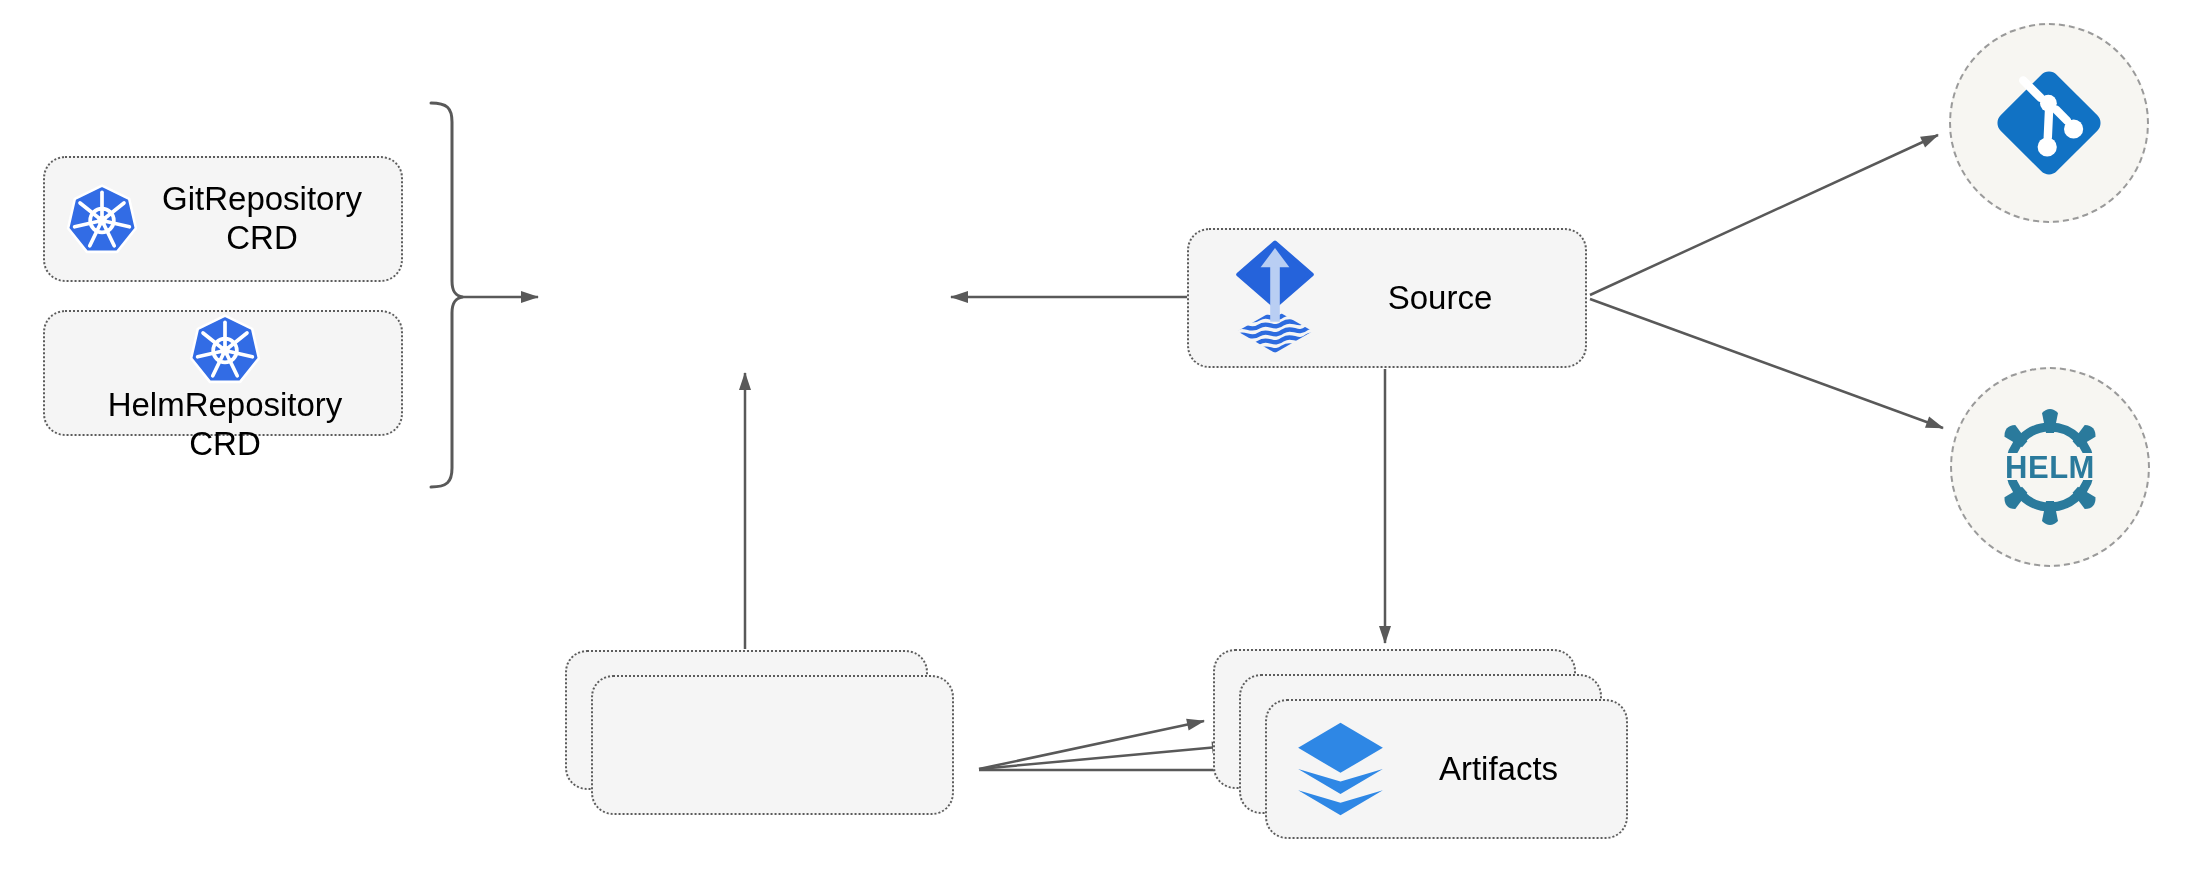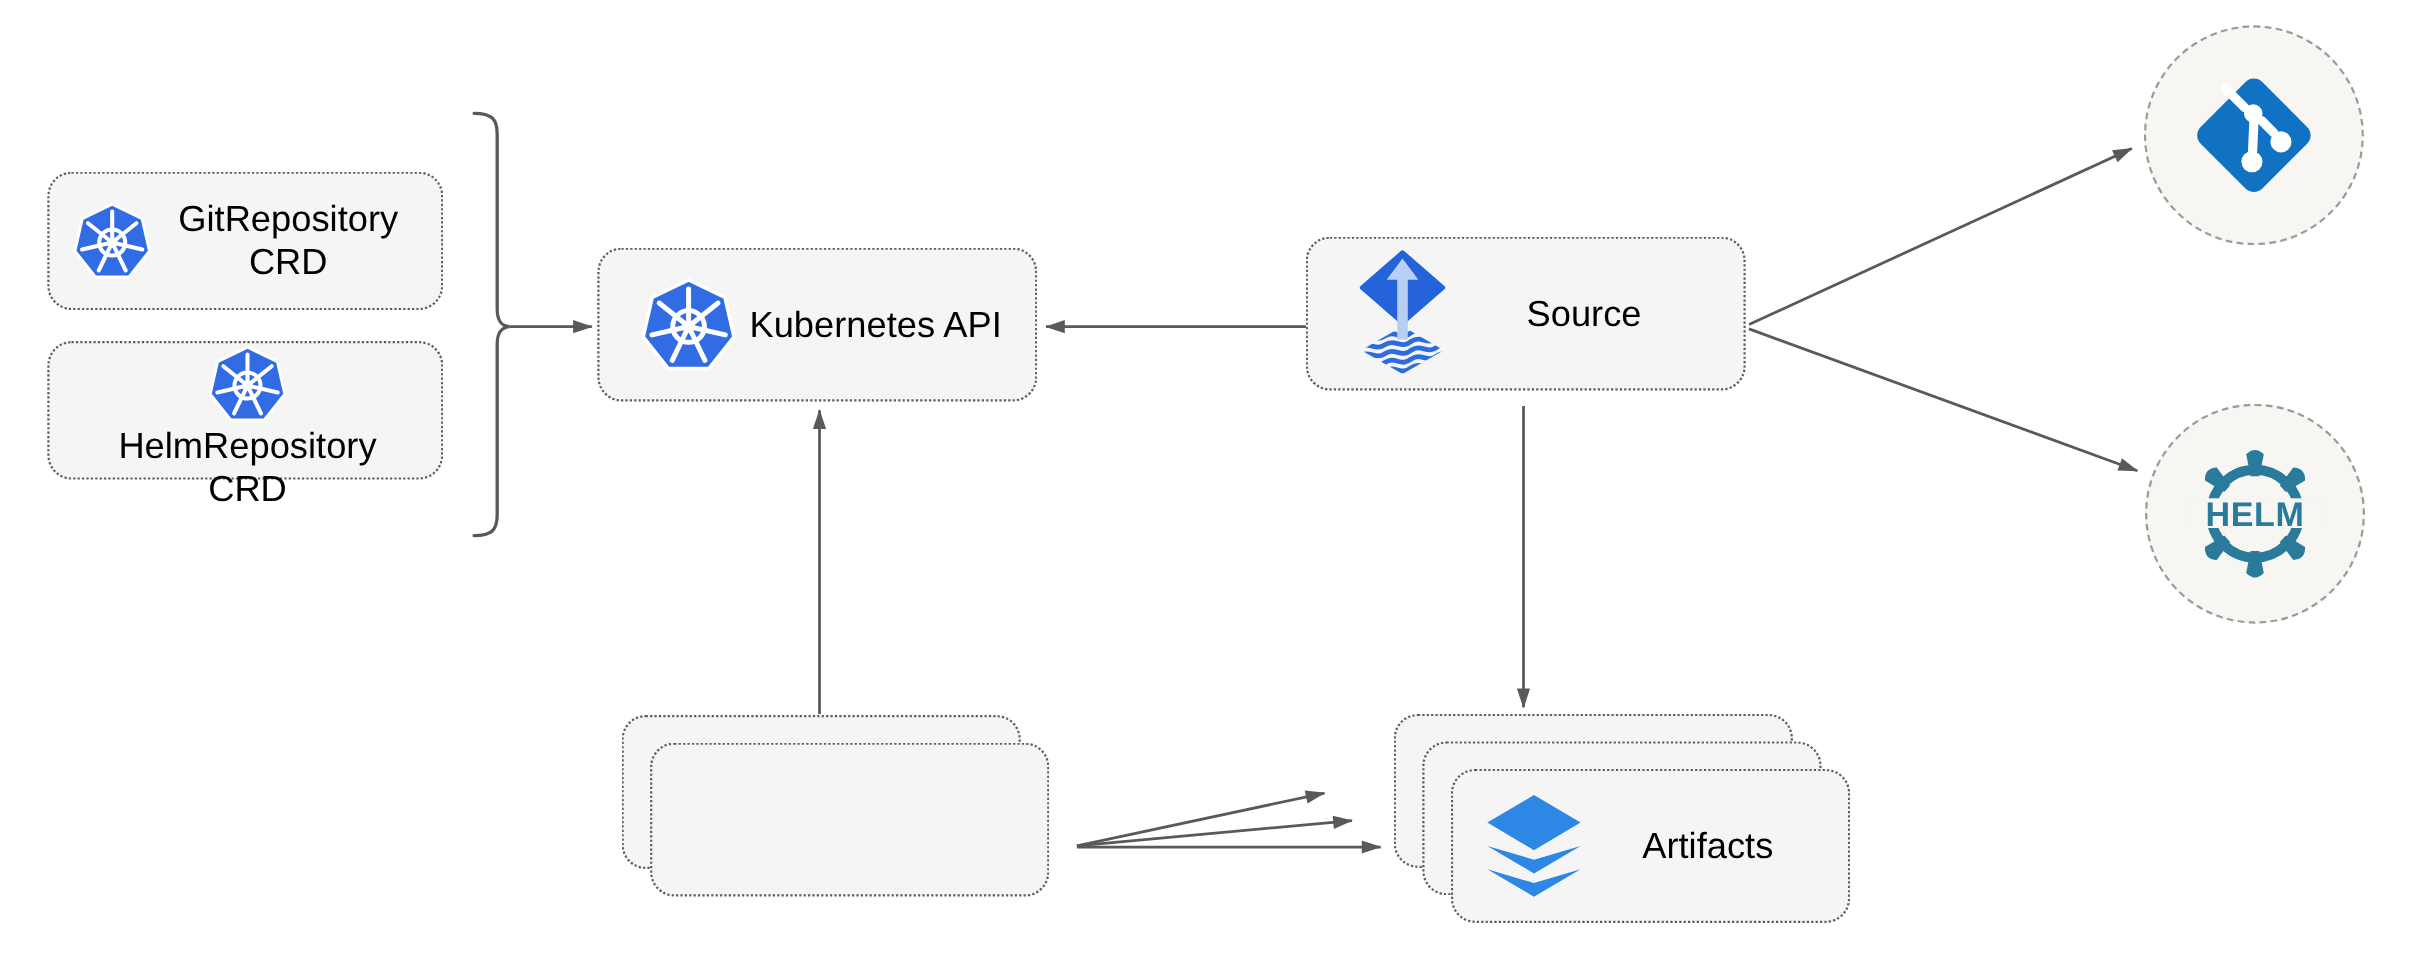--- a/index.html
+++ b/index.html
@@ -127,42 +127,36 @@
   <div class="node" style="left:43px;top:310px;width:360px;height:126px;padding:0 16px 0 20px;flex-direction:column;">
     <svg class="icon" width="74" height="74">
         <use href="#sym-k8s"></use>
       </svg>
     <div class="label">
       <div>HelmRepository</div>
       <div>CRD</div>
     </div>
   </div>
 
-  <div class="node" style="left:543px;top:225px;width:400px;height:140px;padding:0 20px 0 36px;">
-    <svg class="icon" width="90" height="90">
-        <use href="#sym-k8s"></use>
-      </svg>
-    <div class="label">Kubernetes API</div>
-  </div>
 
-  <div class="node" style="left:1187px;top:215px;width:400px;height:140px;padding:0 20px 0 46px;">
+  <div class="node" style="left:1187px;top:228px;width:400px;height:140px;padding:0 20px 0 46px;">
     <svg class="icon" width="80" height="117">
         <use href="#sym-flux"></use>
       </svg>
     <div class="label">
       <div>Source</div>
     </div>
   </div>
 
   <div class="stack" style="left:565px;top:650px;width:415px;height:190px;">
     <div class="card" style="left:0;top:0;width:363px;height:140px;"></div>
     <div class="card" style="left:26px;top:25px;width:363px;height:140px;"></div>
   </div>
 
-  <div class="stack" style="left:1267px;top:649px;width:415px;height:191px;">
+  <div class="stack" style="left:1213px;top:649px;width:415px;height:191px;">
     <div class="card" style="left:0;top:0;width:363px;height:140px;"></div>
     <div class="card" style="left:26px;top:25px;width:363px;height:140px;"></div>
     <div class="card" style="left:52px;top:50px;width:363px;height:140px;padding:0 18px 0 25px;">
       <svg class="icon" width="97" height="104">
           <use href="#sym-layers"></use>
         </svg>
       <div class="label">Artifacts</div>
     </div>
   </div>
 

